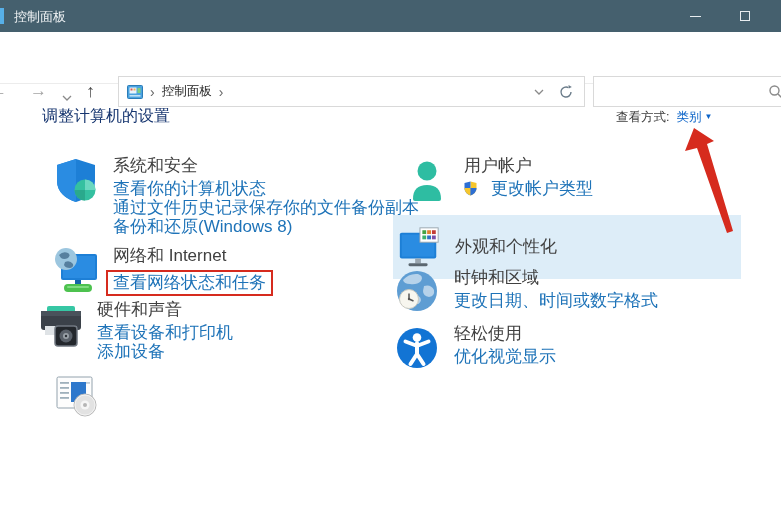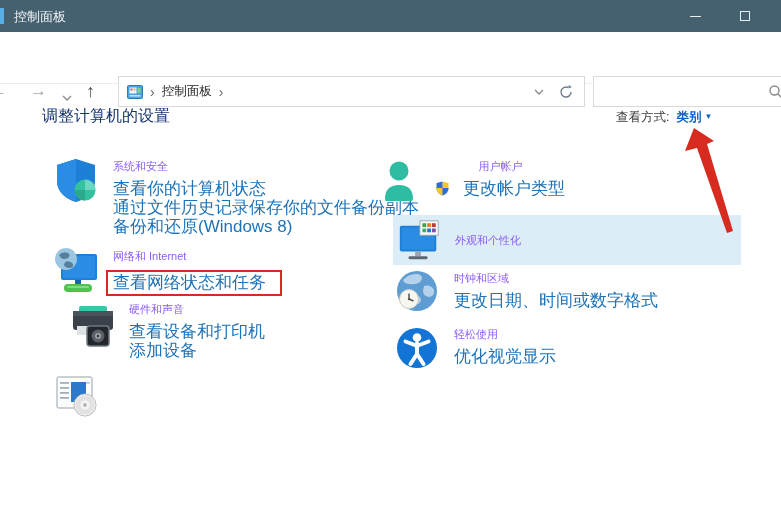--- a/index.html
+++ b/index.html
@@ -31,31 +31,31 @@
   .crumb-text { color:#222; font-size:12.5px; }
   .addr-right { margin-left:auto; display:flex; align-items:center; gap:14px; padding-right:10px; }
 
   .searchbox { position:absolute; left:593px; top:44px; width:200px; height:31px; border:1px solid #d9d9d9; background:#fff; }
   .search-input { position:absolute; left:6px; top:3px; width:160px; height:23px; border:none; outline:none; font-size:12.5px; color:#333; }
   .search-mag { position:absolute; left:174px; top:7px; }
 
   
   .page-title { position:absolute; left:42px; top:106px; font-size:16px; color:#16356f; }
   .viewby { position:absolute; left:616px; top:109px; font-size:12.5px; color:#3c3c3c; white-space:nowrap; }
-  .viewby-value { color:#0c64c8; margin-left:7px; cursor:pointer;font-weight:bold; }
+  .viewby-value { color:#0c64c8; margin-left:7px; cursor:pointer; }
   .viewby-caret { color:#0c64c8; font-size:8px; vertical-align:2px; margin-left:3px; }
 
   .cat { position:absolute; display:flex; gap:13px; align-items:flex-start; }
   .cat-icon { width:48px; height:48px; flex:0 0 auto; }
-  .cat-title { font-size:11px; color:#8b5cf6; line-height:20px; margin-bottom:3px; cursor:pointer; }
+  .cat-title { font-size:17px; color:#404040; line-height:20px; margin-bottom:3px; cursor:pointer; }
   .cat-link { display:block; font-size:17px; color:#1e73b8; line-height:19px; text-decoration:none; cursor:pointer; }
   .link-row { display:flex; align-items:center; gap:14px; }
-  .redbox { display:inline-block; border:2px solid #d62b1e; padding:1px 14px 2px 5px; margin-left:-7px; margin-top:1px; }
-
-  .hl-row { position:absolute; left:393px; top:215px; width:348px; height:50px; background:#ddedf8; display:flex; align-items:center; gap:13px; padding-left:3px; }
+  .redbox { display:inline-block; border:2px solid #d62b1e; padding:1px 5px 2px 5px; margin-left:-7px; margin-top:1px; }
+
+  .hl-row { position:absolute; left:393px; top:215px; width:348px; height:64px; background:#ddedf8; display:flex; align-items:center; gap:13px; padding-left:3px; }
   .hl-row .cat-icon { width:46px; height:46px; }
 
   .overlay { position:absolute; left:0; top:0; width:781px; height:530px; pointer-events:none; }
 </style>
 </head>
 <body>
 
 <div id="page">
 
   <div class="titlebar">
@@ -144,21 +144,21 @@
       <rect x="15" y="39" width="22" height="2" rx="1" fill="#7fdc81"></rect>
     </svg>
     <div>
       <div class="cat-title">网络和 Internet</div>
       <span class="redbox">
         <a class="cat-link">查看网络状态和任务</a>
       </span>
     </div>
   </div>
 
-  <div class="cat" style="left:68px; top:300px;font-family:Liberation Mono, monospace;">
+  <div class="cat" style="left:36px; top:300px;">
     <svg class="cat-icon" viewBox="0 0 48 48">
       <rect x="11" y="6" width="28" height="8" rx="2" fill="#36c7a4"></rect>
       <rect x="5" y="11" width="40" height="19" rx="3" fill="#3b4149"></rect>
       <rect x="5" y="11" width="40" height="5" fill="#4a525b"></rect>
       <rect x="9" y="26" width="32" height="9" fill="#dfe3e6"></rect>
       <rect x="19" y="26" width="22" height="20" rx="3" fill="#23272c" stroke="#707780" stroke-width="1.5"></rect>
       <circle cx="30" cy="36" r="6.5" fill="#596069"></circle>
       <circle cx="30" cy="36" r="3" fill="#9aa1a8"></circle>
       <circle cx="30" cy="36" r="1.2" fill="#2c3137"></circle>
     </svg>
@@ -178,21 +178,21 @@
       <rect x="8" y="27" width="9" height="1.8" fill="#9fb0bb"></rect>
       <rect x="32" y="12" width="6" height="1.8" fill="#c3ced6"></rect>
       <rect x="19" y="12" width="15" height="20" fill="#2e78cc"></rect>
       <circle cx="33" cy="35" r="11" fill="#e2e2e2" stroke="#b9b9b9"></circle>
       <circle cx="33" cy="35" r="10" fill="none" stroke="#f3f3f3"></circle>
       <circle cx="33" cy="35" r="4.5" fill="#f6f6f6"></circle>
       <circle cx="33" cy="35" r="2" fill="#b5b5b5"></circle>
     </svg>
   </div>
 
-  <div class="cat" style="left:375px; top:156px;text-align:center;">
+  <div class="cat" style="left:403px; top:156px;">
     <svg class="cat-icon" viewBox="0 0 48 48">
       <circle cx="24" cy="15" r="9.5" fill="#2ebda2"></circle>
       <path d="M10 43 Q10 29 24 29 Q38 29 38 43 Q38 45 36 45 L12 45 Q10 45 10 43 Z" fill="#2ebda2"></path>
     </svg>
     <div>
       <div class="cat-title">用户帐户</div>
       <span class="link-row">
         <svg width="13" height="15" viewBox="0 0 13 15">
           <path d="M6.5 0.5 L12.5 2 V7 C12.5 11 9.5 13.5 6.5 14.5 Z" fill="#f6c62d"></path>
           <path d="M6.5 0.5 L0.5 2 V7 C0.5 11 3.5 13.5 6.5 14.5 Z" fill="#2d6fd4"></path>

